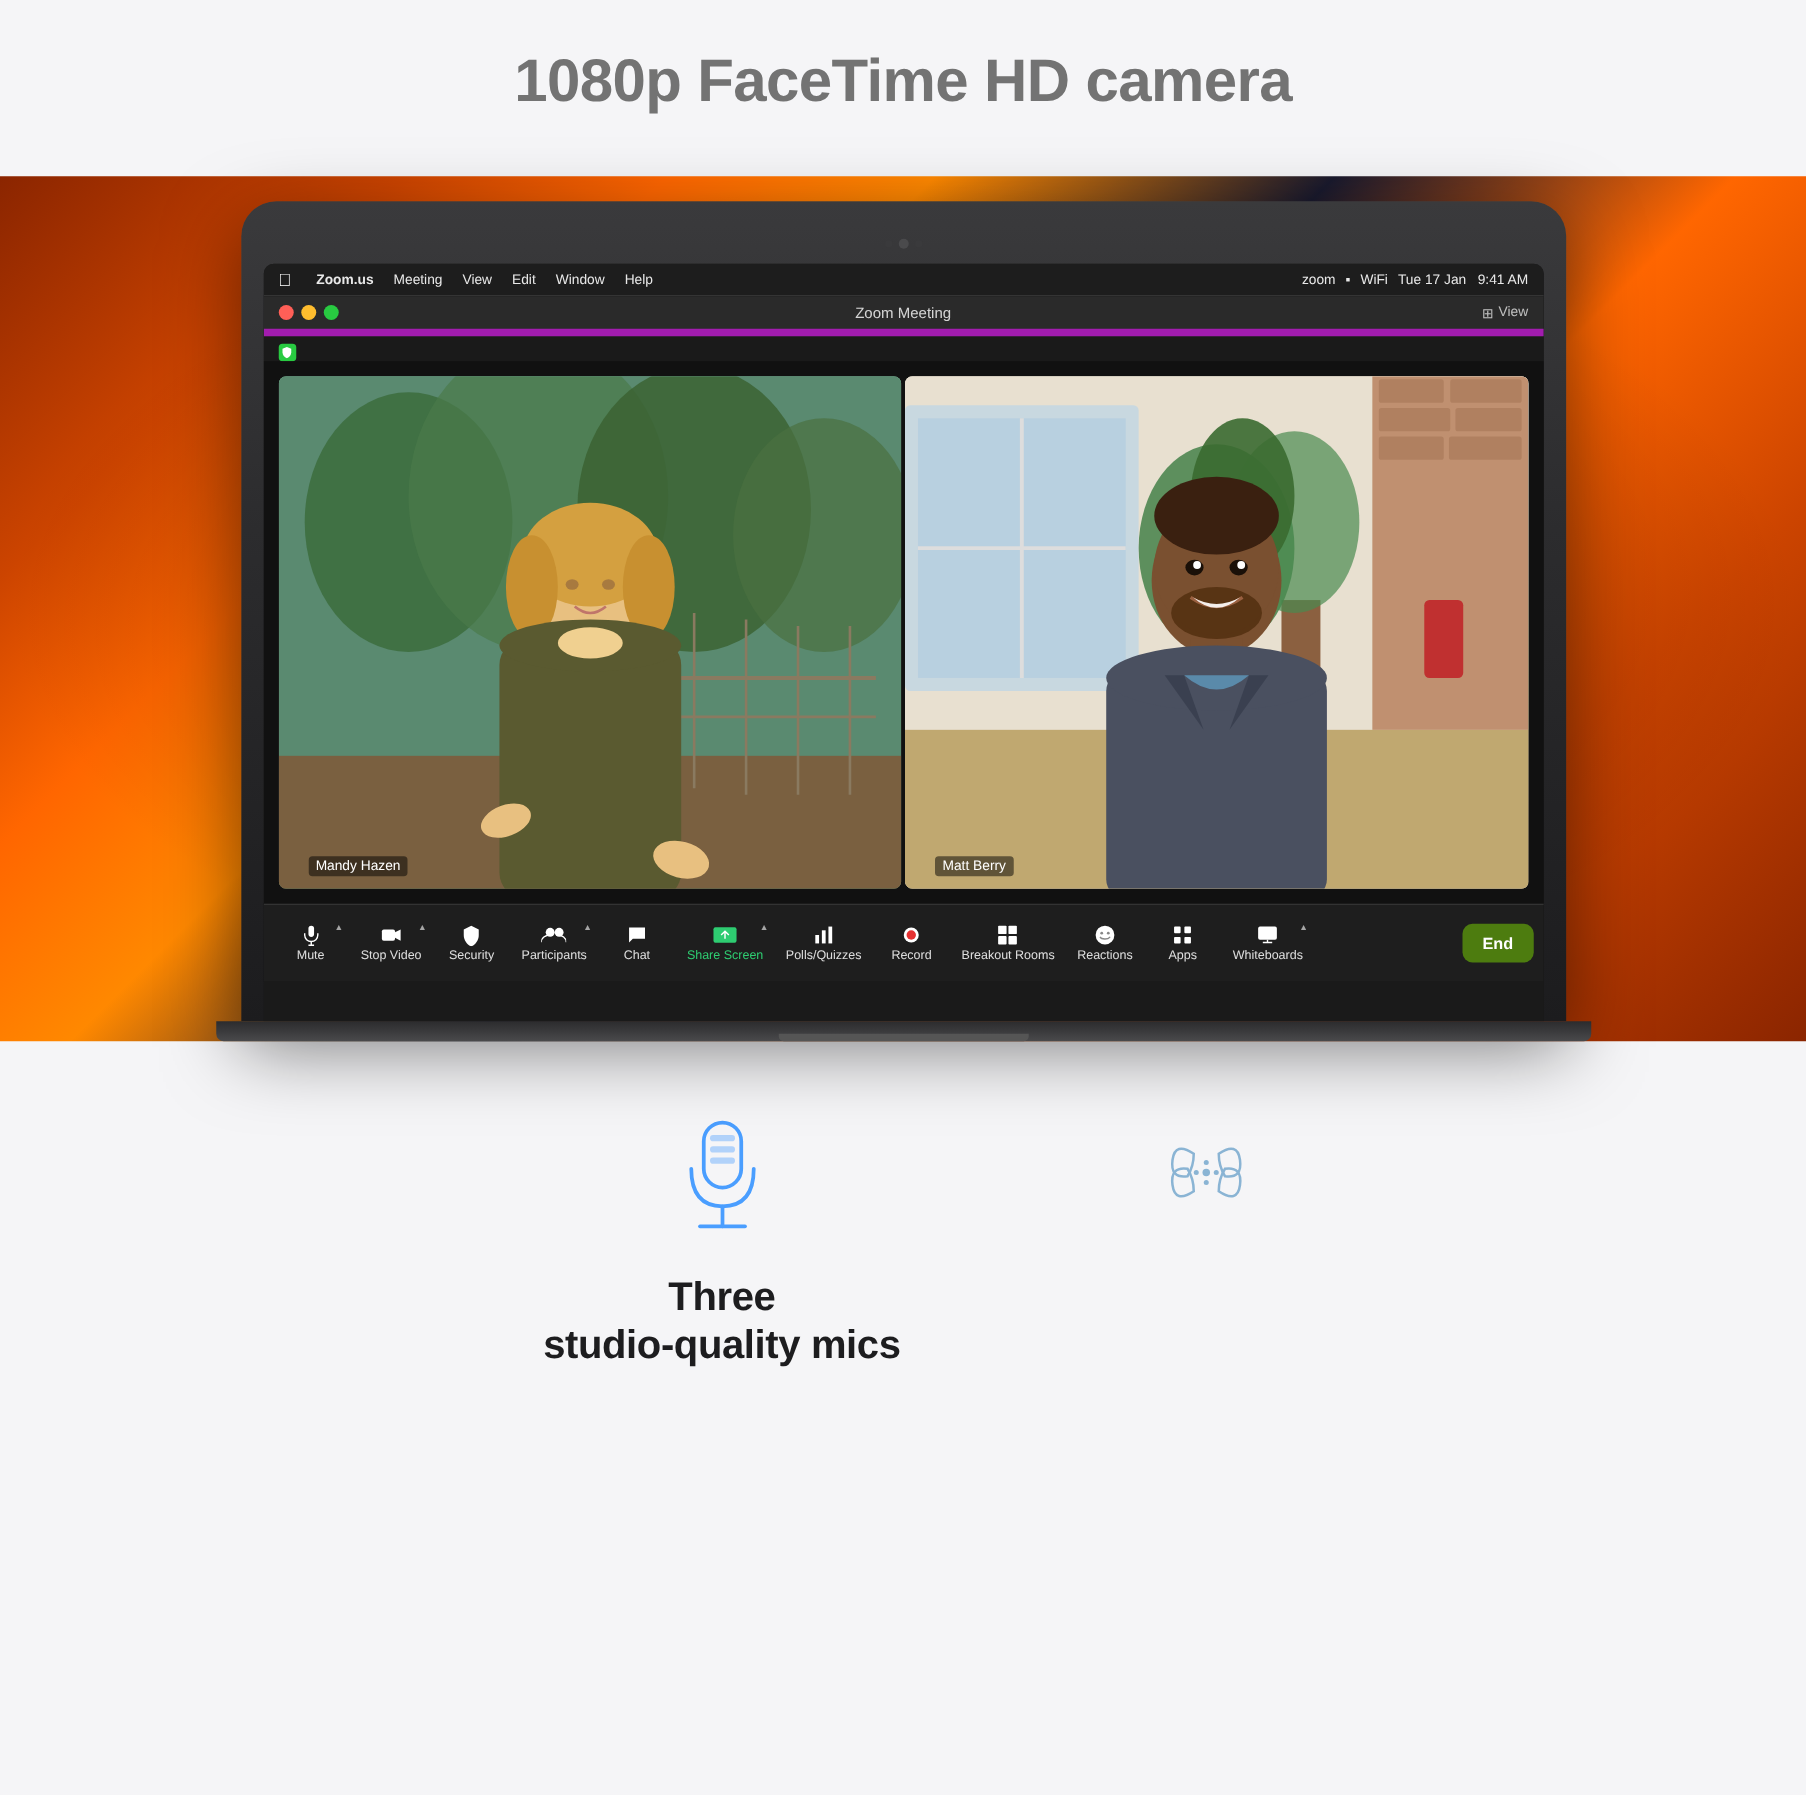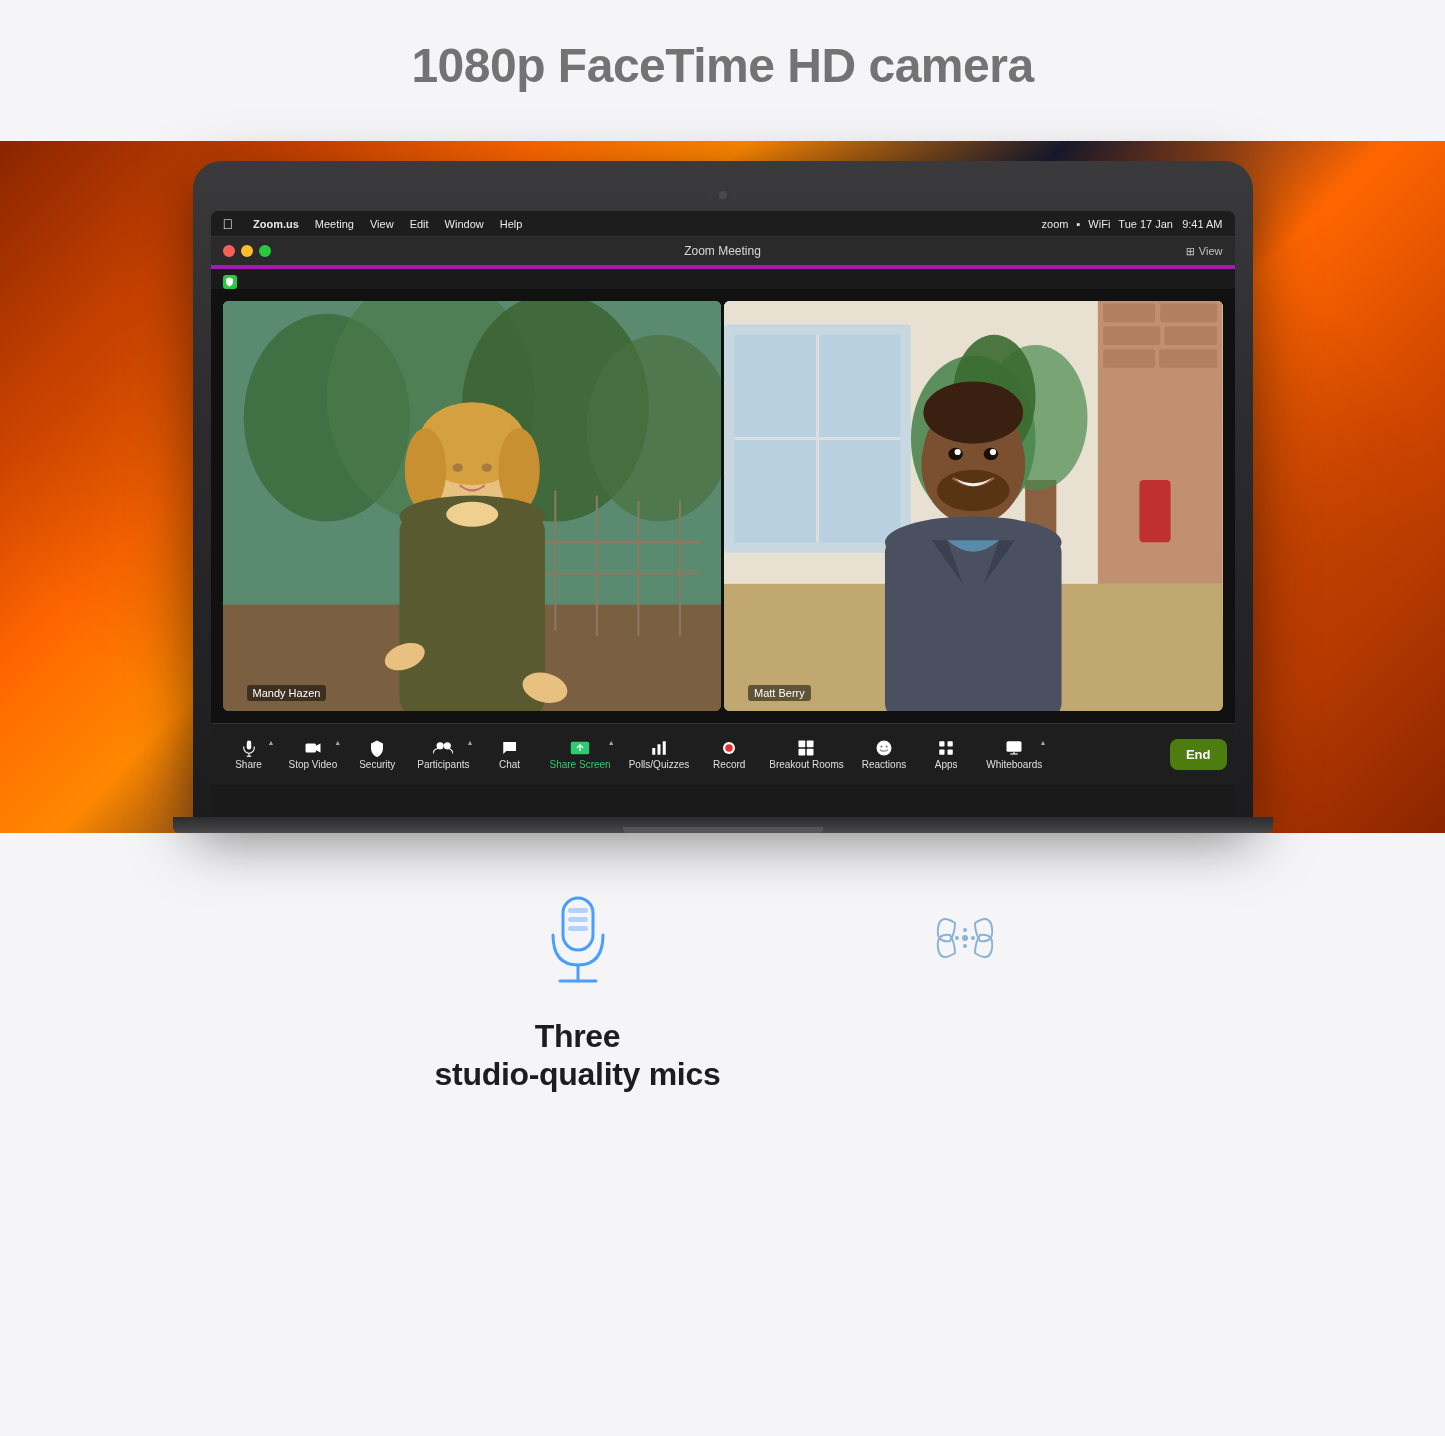--- a/index.html
+++ b/index.html
@@ -126,21 +126,21 @@
     }
 
     
     .window-titlebar {
       background: #2a2a2a;
       height: 32px;
       display: flex;
       align-items: center;
       padding: 0 12px;
       position: relative;
-      border-bottom: 4px solid #a21caf;
+      border-bottom: 6px solid #a21caf;
     }
 
     .traffic-lights {
       display: flex;
       gap: 6px;
       align-items: center;
     }
 
     .traffic-light {
       width: 12px;
@@ -545,21 +545,21 @@
             <div class="zoom-toolbar">
 
               <div class="toolbar-btn">
                 <span class="toolbar-chevron">▲</span>
                 <svg width="18" height="18" viewBox="0 0 24 24" fill="none">
                   <rect x="9" y="2" width="6" height="12" rx="3" fill="white"></rect>
                   <path d="M5 10v2a7 7 0 0014 0v-2" stroke="white" stroke-width="1.5" fill="none"></path>
                   <line x1="12" y1="19" x2="12" y2="23" stroke="white" stroke-width="1.5"></line>
                   <line x1="9" y1="23" x2="15" y2="23" stroke="white" stroke-width="1.5"></line>
                 </svg>
-                <span class="toolbar-label">Share</span>
+                <span class="toolbar-label">Mute</span>
               </div>
 
               <div class="toolbar-btn">
                 <span class="toolbar-chevron">▲</span>
                 <svg width="18" height="18" viewBox="0 0 24 24" fill="none">
                   <rect x="2" y="6" width="14" height="12" rx="2" fill="white"></rect>
                   <path d="M16 9l6-3v12l-6-3V9z" fill="white"></path>
                 </svg>
                 <span class="toolbar-label">Stop Video</span>
               </div>

